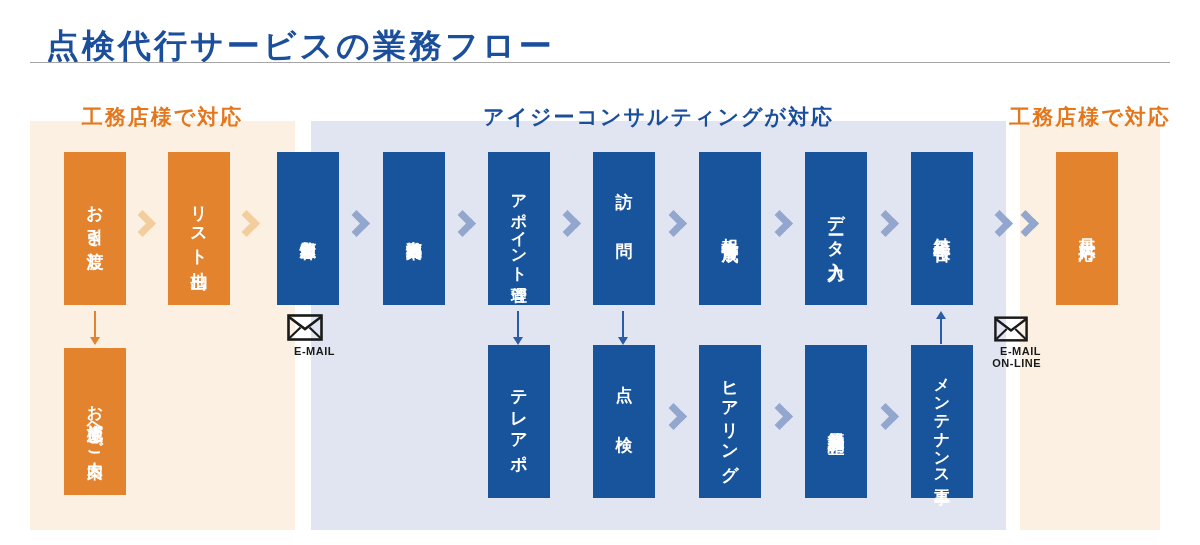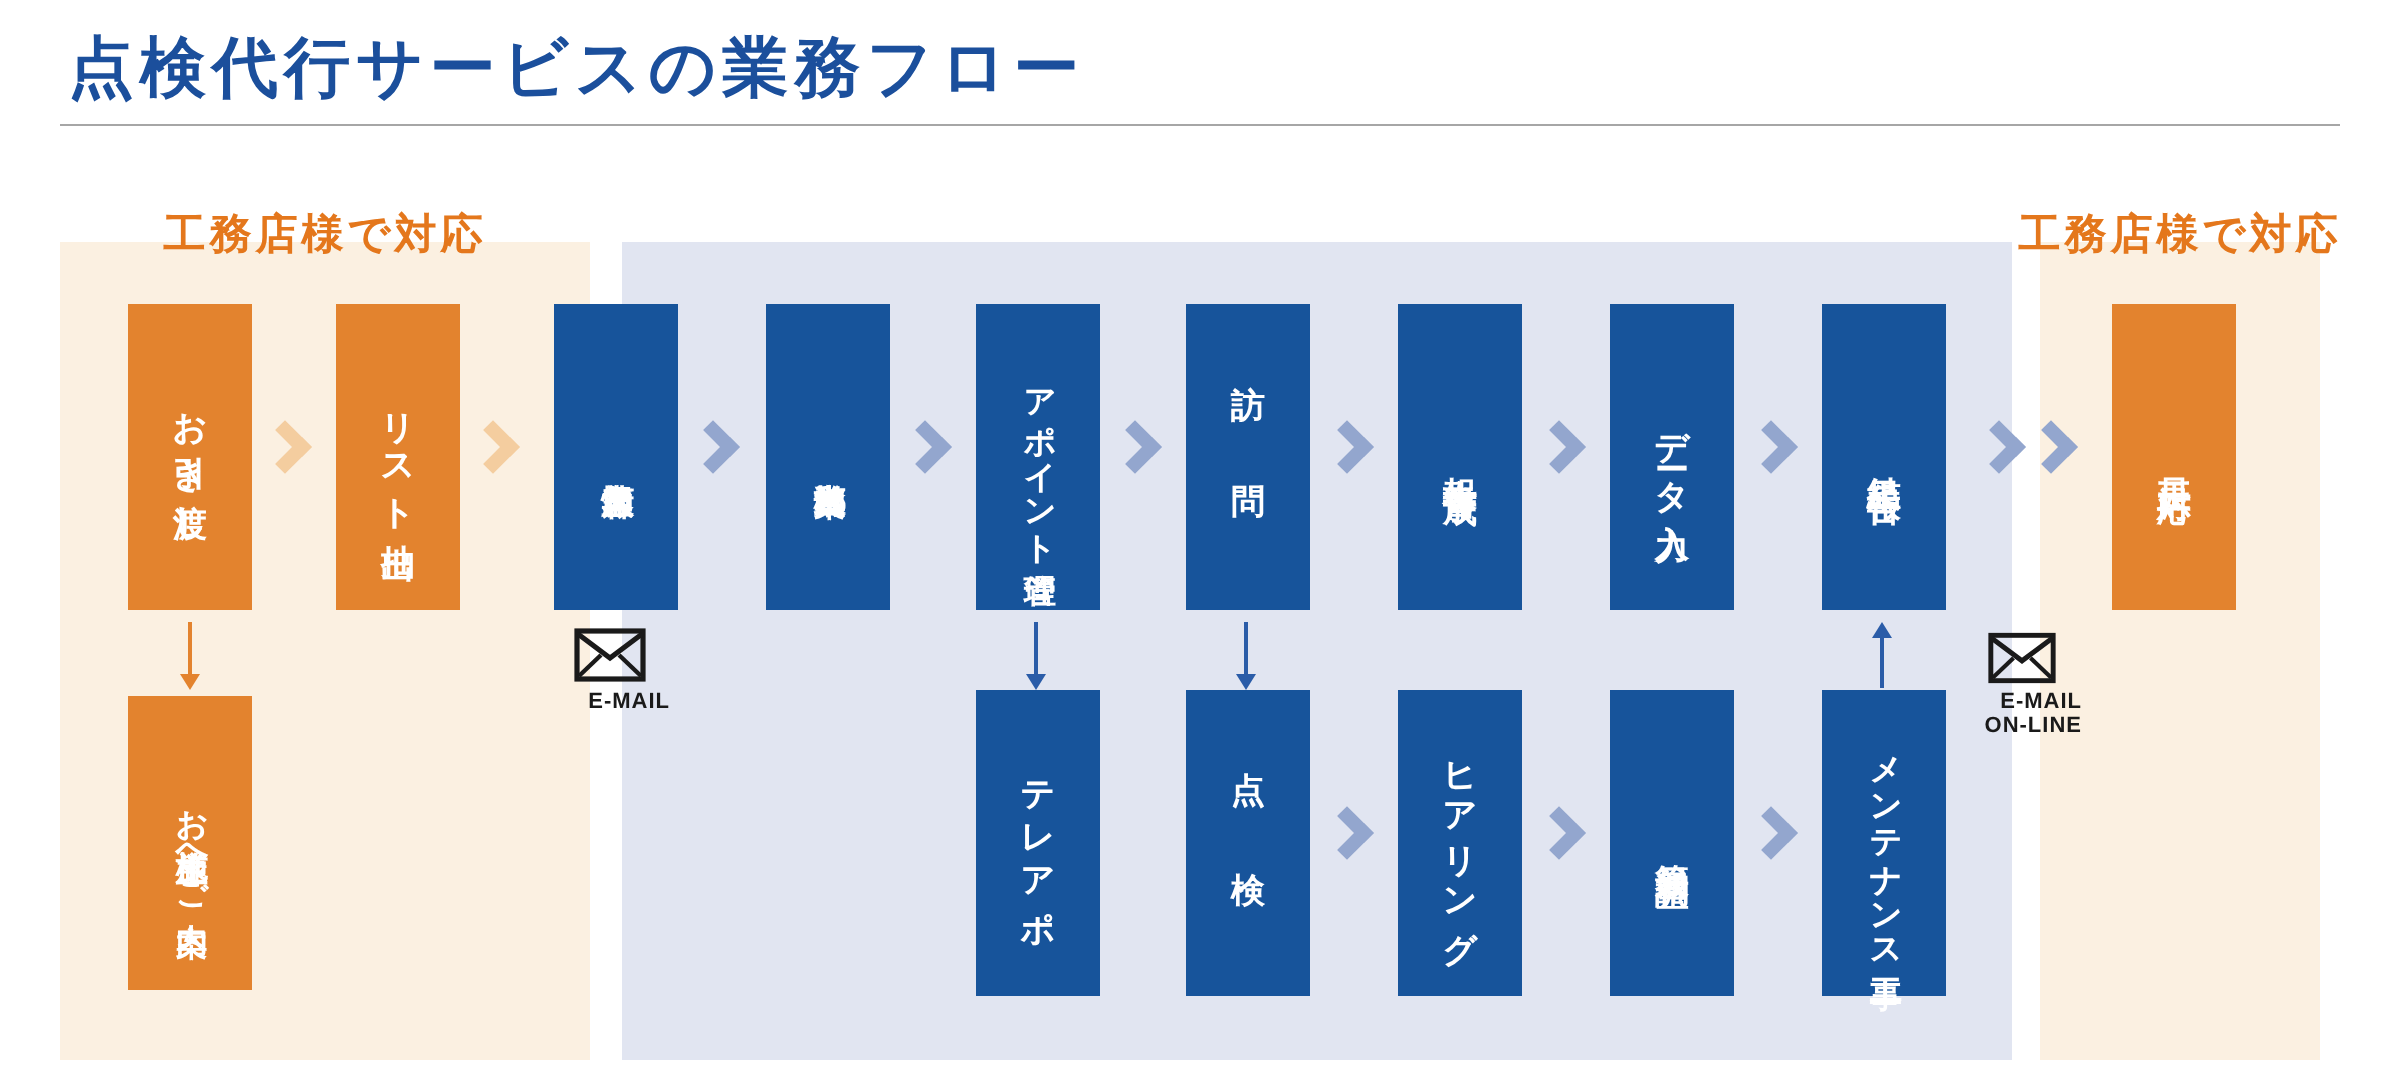--- a/index.html
+++ b/index.html
@@ -1,21 +1,21 @@
 <!DOCTYPE html>
 <html><head>
 <meta charset="utf-8">
 <style>
   html,body{margin:0;padding:0;background:#ffffff;}
   .canvas{
     position:relative;width:1200px;height:545px;background:#ffffff;overflow:hidden;
     font-family:"Liberation Sans","DejaVu Sans",sans-serif;
   }
   .page-title{
-    position:absolute;left:30px;top:8px;margin:4px;
+    position:absolute;left:30px;top:8px;margin:16px;
     font-size:33px;font-weight:bold;letter-spacing:3px;color:#1B4F9C;white-space:nowrap;
   }
   .rule{position:absolute;left:30px;top:62px;width:1140px;height:1px;background:#A6A6A6;}
   .panel{position:absolute;top:121px;height:409px;}
   .panel.cream{background:#FBF0E1;}
   .panel.bluegray{background:#E1E5F1;}
   .panel-left{left:30px;width:265px;}
   .panel-mid{left:311px;width:695px;}
   .panel-right{left:1020px;width:140px;}
   .section-hdr{
@@ -64,20 +64,21 @@
 <div class="canvas">
 
   <h1 class="page-title">点検代行サービスの業務フロー</h1>
   <div class="rule"></div>
 
   <div class="panel cream panel-left"></div>
   <div class="panel bluegray panel-mid"></div>
   <div class="panel cream panel-right"></div>
 
   <div class="section-hdr hdr-orange" style="left:30px;width:265px;">工務店様で対応</div>
+  <div class="section-hdr hdr-blue" style="left:311px;width:695px;">アイジーコンサルティングが対応</div>
   <div class="section-hdr hdr-orange" style="left:990px;width:200px;">工務店様で対応</div>
 
   <div class="vbox row-top bg-orange" style="left:64px;">
       <span class="vtext">お引き渡し</span>
     </div>
   <div class="vbox row-top bg-orange" style="left:168px;">
       <span class="vtext">リスト抽出</span>
     </div>
   <div class="vbox row-top bg-blue ls-none" style="left:277px;">
       <span class="vtext">顧客情報入力</span>

